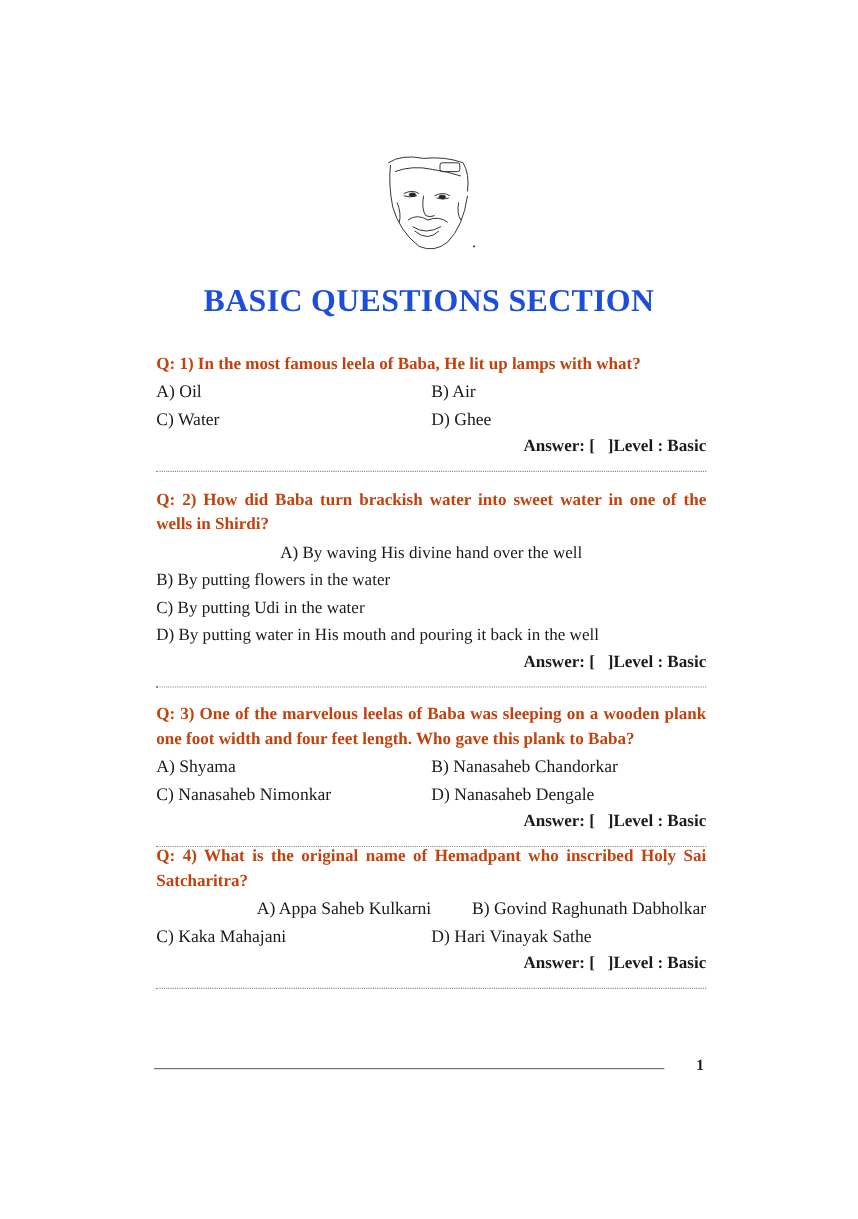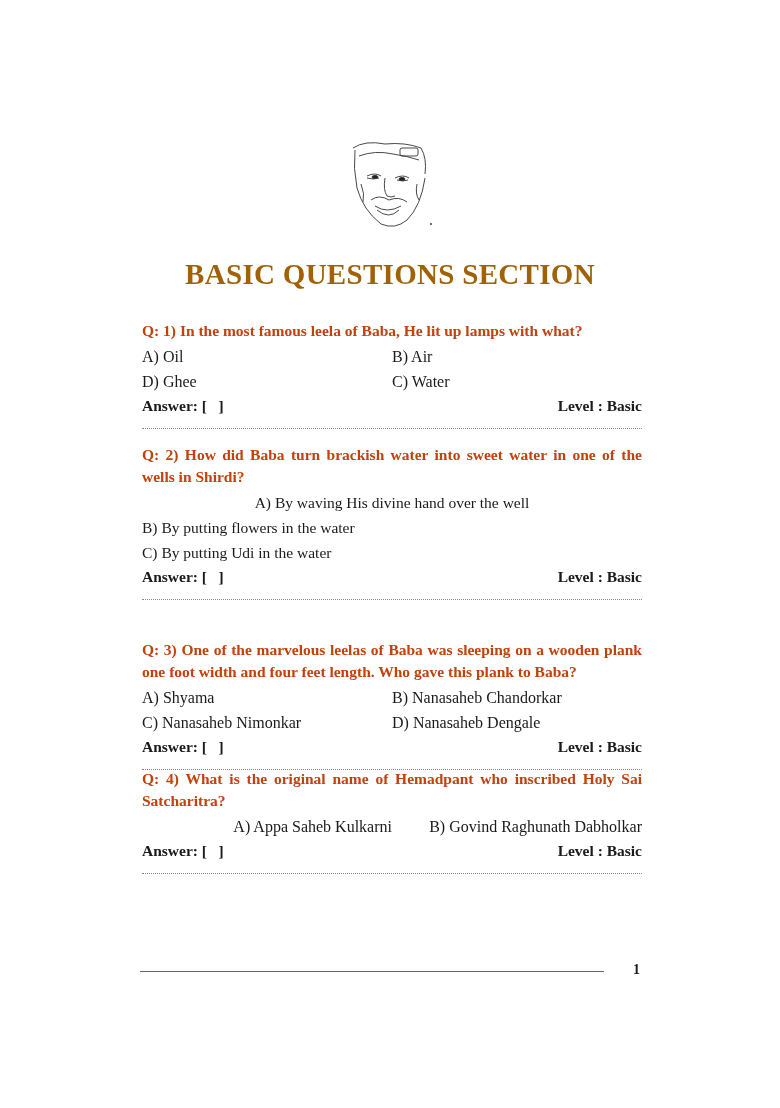--- a/index.html
+++ b/index.html
@@ -1,25 +1,25 @@
 <!DOCTYPE html>
 <html><head>
 <meta charset="utf-8">
 <style>
   * { margin:0; padding:0; box-sizing:border-box; }
   html, body { width:780px; height:1108px; background:#fff; }
   body { position:relative; font-family:"Liberation Serif","DejaVu Serif",serif; color:#1a1a1a; overflow:hidden; }
   .portrait { position:absolute; left:345px; top:138px; width:90px; height:92px; }
-  .title { position:absolute; left:0; width:780px; top:258px; text-align:center; font-size:29px; font-weight:bold; letter-spacing:0.3px; color:#a16207; }
+  .title { position:absolute; left:0; width:780px; top:258px; text-align:center; font-size:29px; font-weight:bold; letter-spacing:0.3px; color:#1d4ed8; }
   .q { position:absolute; left:142px; width:500px; }
   .qtext { font-weight:bold; font-size:15.5px; line-height:22px; text-align:justify; color:#c2410c; }
   .row { display:flex; font-size:16px; height:25px; line-height:25px; }
   .row .col { width:263px; }
   .full { font-size:15.5px; height:25px; line-height:25px; }
-  .ansrow { display:flex; justify-content:space-between; font-size:15.5px; font-weight:bold; height:24px; line-height:24px; }
+  .ansrow { display:flex; justify-content:flex-end; font-size:15.5px; font-weight:bold; height:24px; line-height:24px; }
   .dots { border-bottom:1px dotted #888; height:1px; margin-top:10px; }
   .footer-line { position:absolute; left:140px; top:971px; width:464px; height:1px; background:#666; }
   .page-num { position:absolute; left:633px; top:962px; font-size:14px; font-weight:bold; }
 </style>
 </head>
 <body>
 
 <svg class="portrait" viewBox="0 0 90 92" fill="none" stroke="#333" stroke-width="0.9">
   <path d="M8 10 Q20 2 40 6 Q60 4 76 10 Q82 20 80 36"></path>
   <path d="M10 12 Q8 30 12 50 Q18 72 36 86 Q50 92 62 82 Q76 68 80 40"></path>
@@ -38,35 +38,36 @@
 
 <div class="title">BASIC QUESTIONS SECTION</div>
 
 <div class="q" style="top:320px;">
   <div class="qtext">Q: 1) In the most famous leela of Baba, He lit up lamps with what?</div>
   <div class="row" style="margin-top:2px;">
     <div class="col">A) Oil</div>
     <div class="col">B) Air</div>
   </div>
   <div class="row">
+    <div class="col">C) Water</div>
     <div class="col">D) Ghee</div>
-    <div class="col">C) Water</div>
   </div>
   <div class="ansrow">
     <span style="white-space:pre;">Answer: [   ]</span>
     <span>Level : Basic</span>
   </div>
   <div class="dots"></div>
 </div>
 
 <div class="q" style="top:444px;">
   <div class="qtext">Q: 2) How did Baba turn brackish water into sweet water in one of the wells in Shirdi?</div>
   <div class="full" style="margin-top:2px;text-align:center;">A) By waving His divine hand over the well</div>
   <div class="full">B) By putting flowers in the water</div>
   <div class="full">C) By putting Udi in the water</div>
+  <div class="full">D) By putting water in His mouth and pouring it back in the well</div>
   <div class="ansrow">
     <span style="white-space:pre;">Answer: [   ]</span>
     <span>Level : Basic</span>
   </div>
   <div class="dots"></div>
 </div>
 
 <div class="q" style="top:639px;">
   <div class="qtext">Q: 3) One of the marvelous leelas of Baba was sleeping on a wooden plank one foot width and four feet length. Who gave this plank to Baba?</div>
   <div class="row" style="margin-top:2px;">
@@ -83,20 +84,24 @@
   </div>
   <div class="dots"></div>
 </div>
 
 <div class="q" style="top:768px;">
   <div class="qtext">Q: 4) What is the original name of Hemadpant who inscribed Holy Sai Satcharitra?</div>
   <div class="row" style="margin-top:2px;text-align:right;">
     <div class="col">A) Appa Saheb Kulkarni</div>
     <div class="col">B) Govind Raghunath Dabholkar</div>
   </div>
+  <div class="row">
+    <div class="col">C) Kaka Mahajani</div>
+    <div class="col">D) Hari Vinayak Sathe</div>
+  </div>
   <div class="ansrow">
     <span style="white-space:pre;">Answer: [   ]</span>
     <span>Level : Basic</span>
   </div>
   <div class="dots"></div>
 </div>
 
 <div class="footer-line"></div>
 <div class="page-num">1</div>
 

